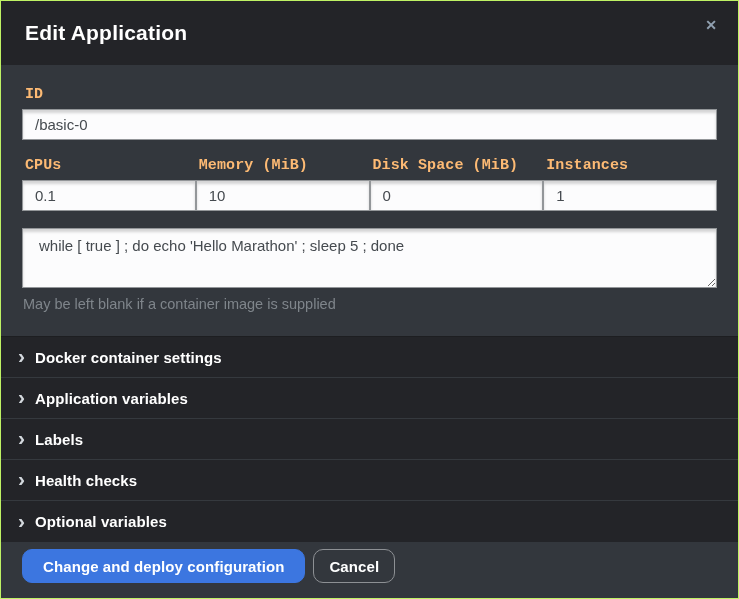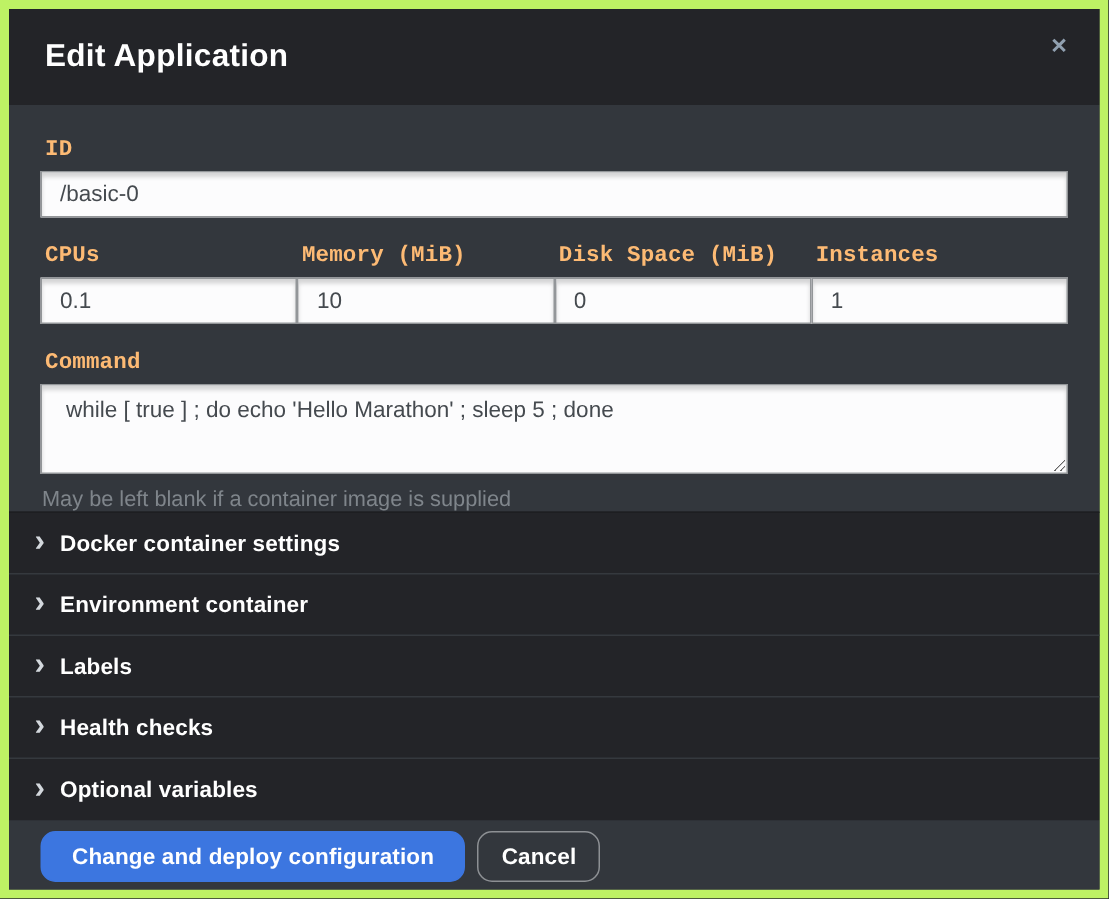--- a/index.html
+++ b/index.html
@@ -6,21 +6,21 @@
   html, body { width: 739px; height: 599px; }
   body {
     font-family: "Liberation Sans", sans-serif;
     background: #17181a;
     overflow: hidden;
   }
   .modal {
     width: 739px; height: 599px;
     display: flex; flex-direction: column;
     background: #33373d;
-    border: 6px solid #bef264;
+    border: 1px solid #bef264;
   }
   
   .modal-header {
     position: relative;
     height: 64px; flex: 0 0 64px;
     background: #232428;
     display: flex; align-items: center;
     padding: 0 24px;
   }
   .modal-title {
@@ -160,37 +160,36 @@
         <label class="field-label">Disk Space (MiB)</label>
         <input class="text-input" type="text" value="0" style="">
       </div>
       <div>
         <label class="field-label">Instances</label>
         <input class="text-input" type="text" value="1" style="">
       </div>
     </div>
 
     <div class="cmd-group">
-      <label class="field-label">Command</label>
       <textarea class="cmd-textarea" style="">while [ true ] ; do echo 'Hello Marathon' ; sleep 5 ; done</textarea>
       <div class="help-text">May be left blank if a container image is supplied</div>
     </div>
 
   </div>
 
   <div class="sections">
 
     <div class="section-row">
       <span class="chevron">›</span>
       <span class="section-label">Docker container settings</span>
     </div>
 
     <div class="section-row">
       <span class="chevron">›</span>
-      <span class="section-label">Environment container</span>
+      <span class="section-label">Application variables</span>
     </div>
 
     <div class="section-row">
       <span class="chevron">›</span>
       <span class="section-label">Labels</span>
     </div>
 
     <div class="section-row">
       <span class="chevron">›</span>
       <span class="section-label">Health checks</span>

